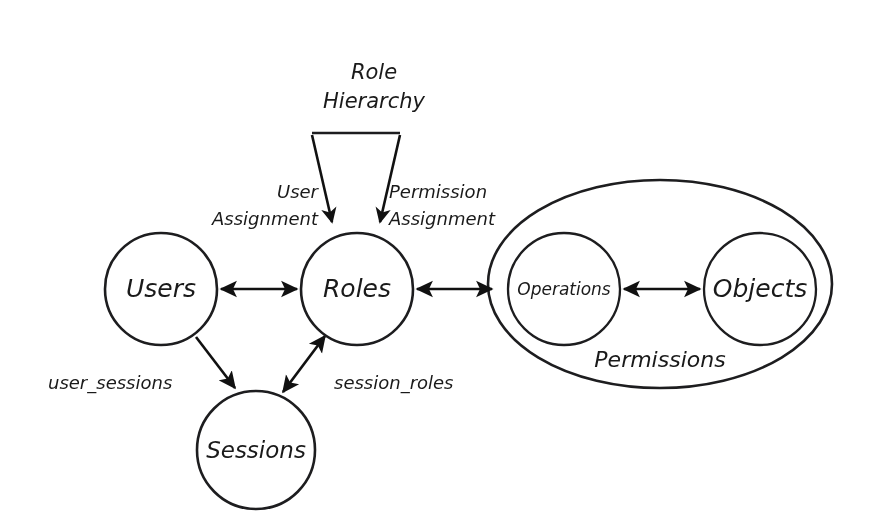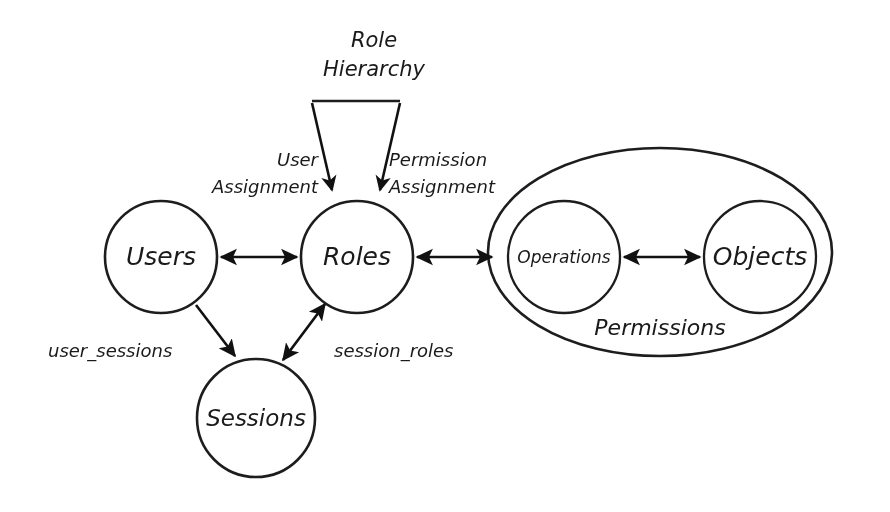--- a/index.html
+++ b/index.html
@@ -11,20 +11,21 @@
     width: 890px;
     height: 512px;
     overflow: hidden;
     font-family: "DejaVu Sans", sans-serif;
   }
   #diagram-root {
     position: relative;
     width: 890px;
     height: 376px;
     background: #ffffff;
+    margin-top: 32px;
   }
   svg#rbac-svg {
     display: block;
     width: 890px;
     height: 512px;
   }
   .shape-line {
     fill: none;
     stroke: #1d1d1f;
     stroke-width: 2.6;

